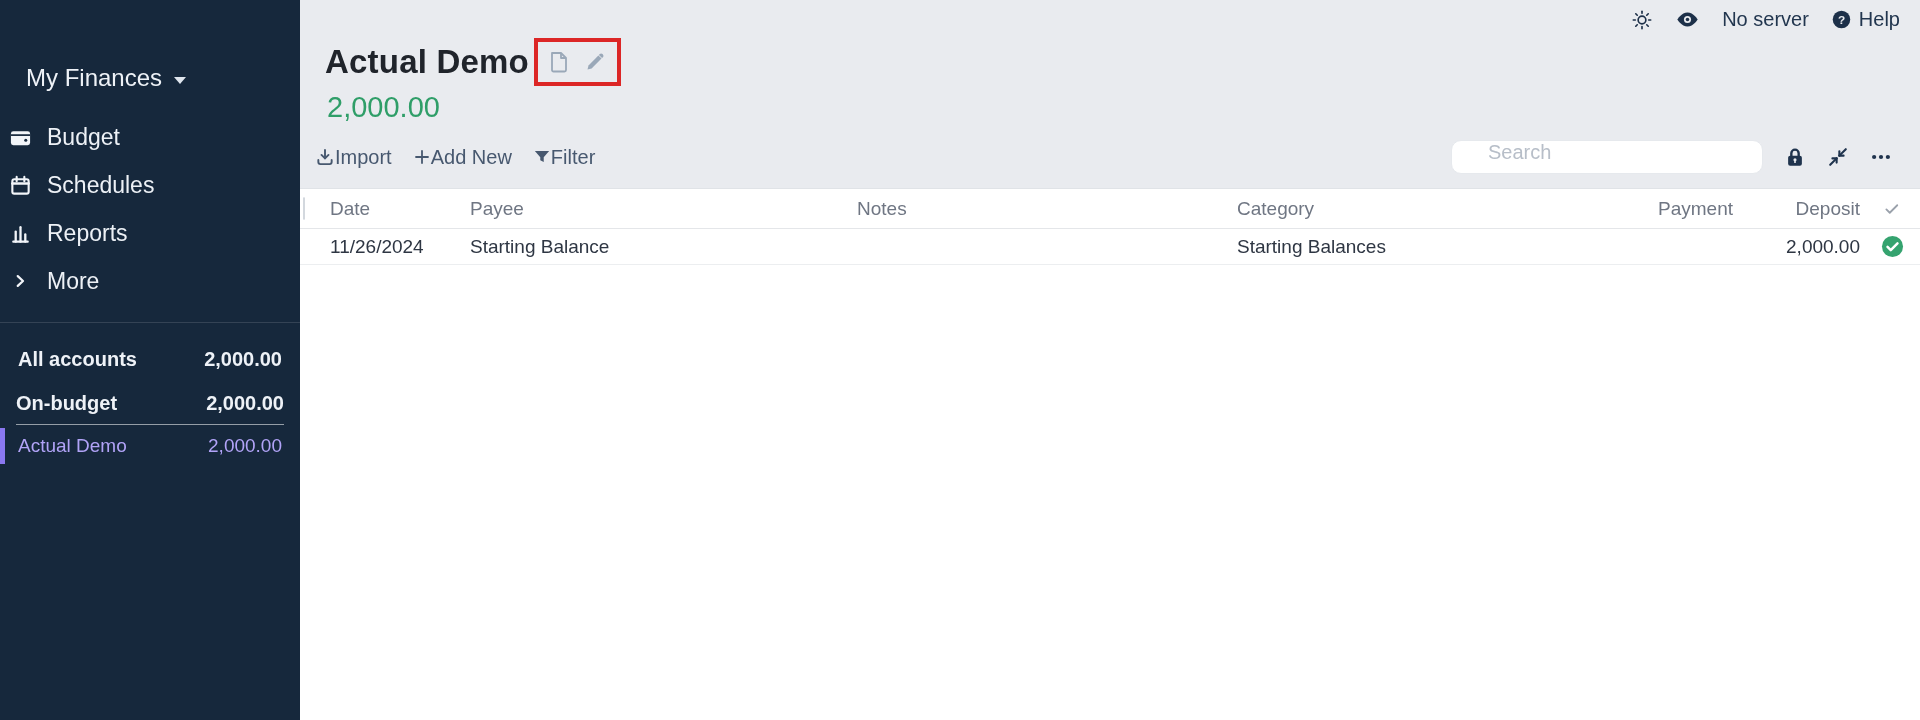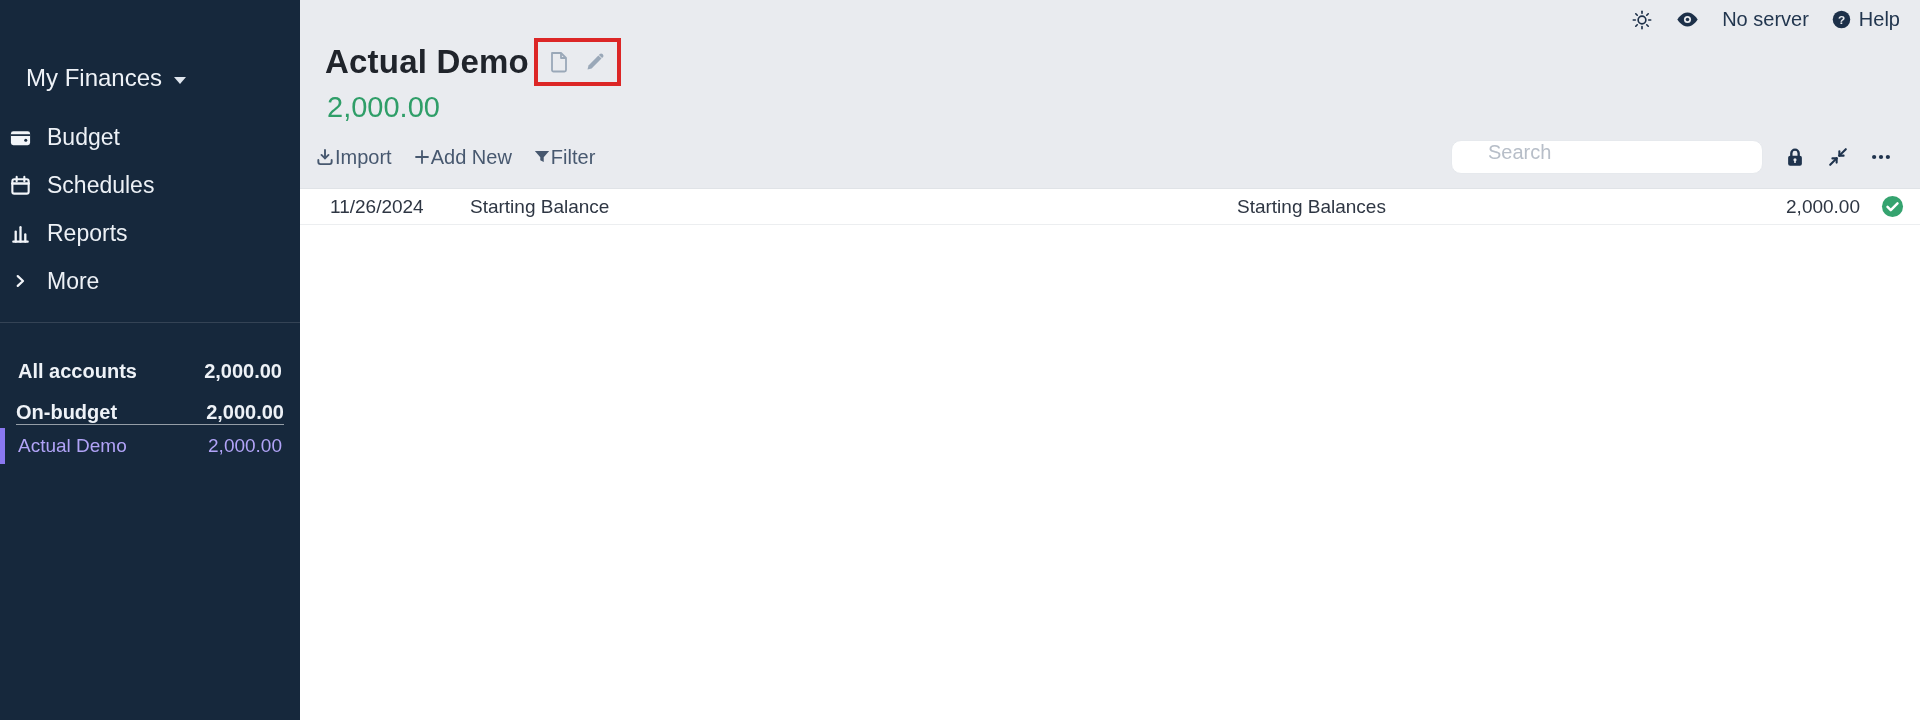--- a/index.html
+++ b/index.html
@@ -8,21 +8,21 @@
   .screen { position:relative; width:1920px; height:720px; background:#e9ebef; }
 
   
   .sidebar { position:absolute; left:0; top:0; width:300px; height:720px; background:#16283c; color:#e9eef4; z-index:3; }
   .brand { display:flex; align-items:center; padding:28px 0 0 26px; font-size:24px; font-weight:500; color:#eef2f7; cursor:pointer;margin-top:36px; }
   .brand .tri { width:0; height:0; border-left:6px solid transparent; border-right:6px solid transparent; border-top:7px solid #dfe6ee; margin-left:12px; margin-top:4px; }
   .nav { margin-top:21px; }
   .nav-item { display:flex; align-items:center; height:48px; padding-left:8px; font-size:23px; font-weight:500; color:#edf1f6; cursor:pointer; }
   .nav-item .nicon { width:24px; height:24px; margin-right:15px; display:flex; align-items:center; justify-content:center; color:#f2f5f9; }
   .sb-divider { border-top:1px solid rgba(255,255,255,0.13); margin-top:17px; }
-  .acct-sum { display:flex; align-items:flex-end; justify-content:space-between; padding:0 18px; font-size:20px; font-weight:700; color:#eef2f7; cursor:pointer; }
+  .acct-sum { display:flex; align-items:center; justify-content:space-between; padding:0 18px; font-size:20px; font-weight:700; color:#eef2f7; cursor:pointer; }
   .acct-sum.first { margin-top:13px; height:47px; }
   .acct-sum.second { height:42px; margin:0 16px; padding:0; border-bottom:1px solid rgba(255,255,255,0.55); }
   .acct-row { display:flex; align-items:center; justify-content:space-between; height:36px; margin-top:3px; padding:0 18px 0 13px; border-left:5px solid #8a78f0; color:#b1a3f7; font-size:19px; cursor:pointer; }
 
   
   .main { position:absolute; left:300px; top:0; right:0; bottom:0; background:#e9ebef;padding-left:19px; }
 
   .topbar { position:absolute; top:7px; right:20px; display:flex; align-items:center; gap:22px; color:#22364f; font-size:20px; }
   .topbar .tb-icon { display:flex; align-items:center; cursor:pointer; color:#1d3049; }
   .help-group { display:flex; align-items:center; gap:7px; cursor:pointer; }
@@ -234,20 +234,34 @@
       <span class="tool-icon">
         <svg width="22" height="22" viewBox="0 0 24 24" fill="currentColor">
             <circle cx="4.5" cy="12" r="2.3"></circle>
             <circle cx="12" cy="12" r="2.3"></circle>
             <circle cx="19.5" cy="12" r="2.3"></circle>
           </svg>
       </span>
     </div>
 
     <div class="table">
+      <div class="grid-row thead">
+        <span><span class="checkbox"></span></span>
+        <span>Date</span>
+        <span>Payee</span>
+        <span>Notes</span>
+        <span>Category</span>
+        <span class="cell-right">Payment</span>
+        <span class="cell-right">Deposit</span>
+        <span class="hdr-check">
+          <svg width="18" height="18" viewBox="0 0 24 24" fill="none" stroke="currentColor" stroke-width="2.4" stroke-linecap="round" stroke-linejoin="round">
+              <path d="M4.5 12.5l4.5 4.5 10-10"></path>
+            </svg>
+        </span>
+      </div>
 
       <div class="grid-row trow">
         <span></span>
         <span>11/26/2024</span>
         <span>Starting Balance</span>
         <span></span>
         <span>Starting Balances</span>
         <span class="cell-right"></span>
         <span class="cell-right">2,000.00</span>
         <span class="cleared-badge">

